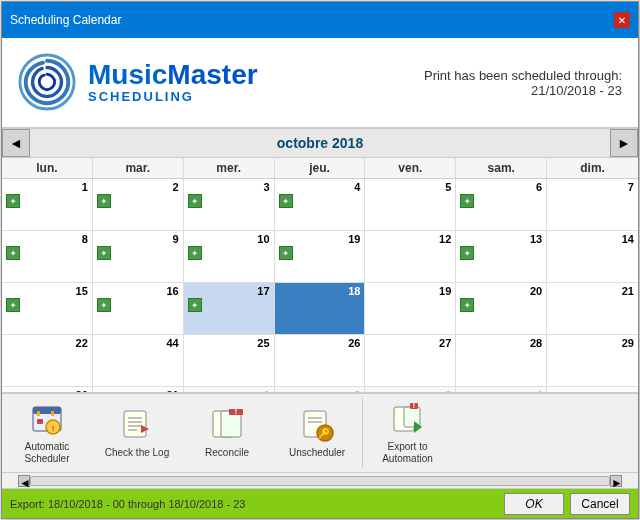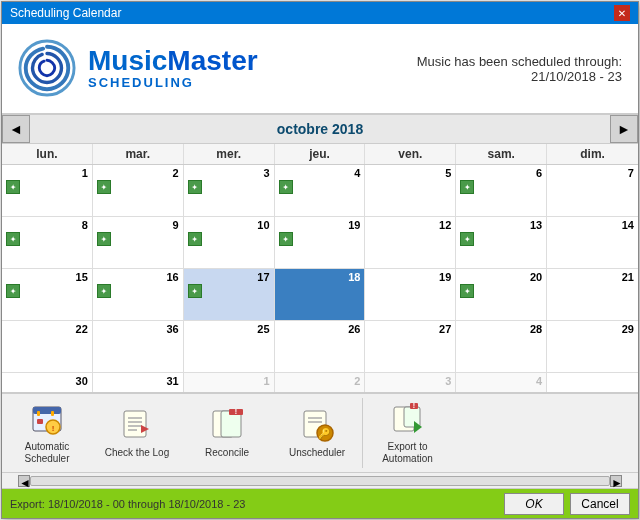--- a/index.html
+++ b/index.html
@@ -24,21 +24,21 @@
       box-shadow: 2px 2px 8px rgba(0,0,0,0.3);
     }
     .title-bar {
       background: #0078d7;
       color: white;
       padding: 4px 8px;
       display: flex;
       justify-content: space-between;
       align-items: center;
       font-size: 12px;
-      height: 22px;
+      height: 36px;
       flex-shrink: 0;
     }
     .title-bar-close {
       cursor: pointer;
       width: 16px;
       height: 16px;
       background: #c42b1c;
       display: flex;
       align-items: center;
       justify-content: center;
@@ -298,21 +298,21 @@
         </svg>
       </div>
       <div class="logo-text">
         <div class="brand">
           <span>Music</span><span style="color:#0055cc">Master</span>
         </div>
         <div class="sub">SCHEDULING</div>
       </div>
     </div>
     <div class="scheduled-info">
-      <div>Music has been scheduled through:</div>
+      <div>Print has been scheduled through:</div>
       <div>21/10/2018 - 23</div>
     </div>
   </div>
 
   <div class="calendar-nav">
     <div class="nav-btn">◄</div>
     <div class="month-title">octobre 2018</div>
     <div class="nav-btn">►</div>
   </div>
 
@@ -359,21 +359,21 @@
           <div class="day-num">19</div>
         </div>
         <div class="cal-cell"><div class="day-num">20</div><div class="cal-icon">✦</div></div>
         <div class="cal-cell">
           <div class="day-num">21</div>
         </div>
         <div class="cal-cell">
           <div class="day-num">22</div>
         </div>
         <div class="cal-cell">
-          <div class="day-num">36</div>
+          <div class="day-num">44</div>
         </div>
         <div class="cal-cell">
           <div class="day-num">25</div>
         </div>
         <div class="cal-cell">
           <div class="day-num">26</div>
         </div>
         <div class="cal-cell">
           <div class="day-num">27</div>
         </div>

